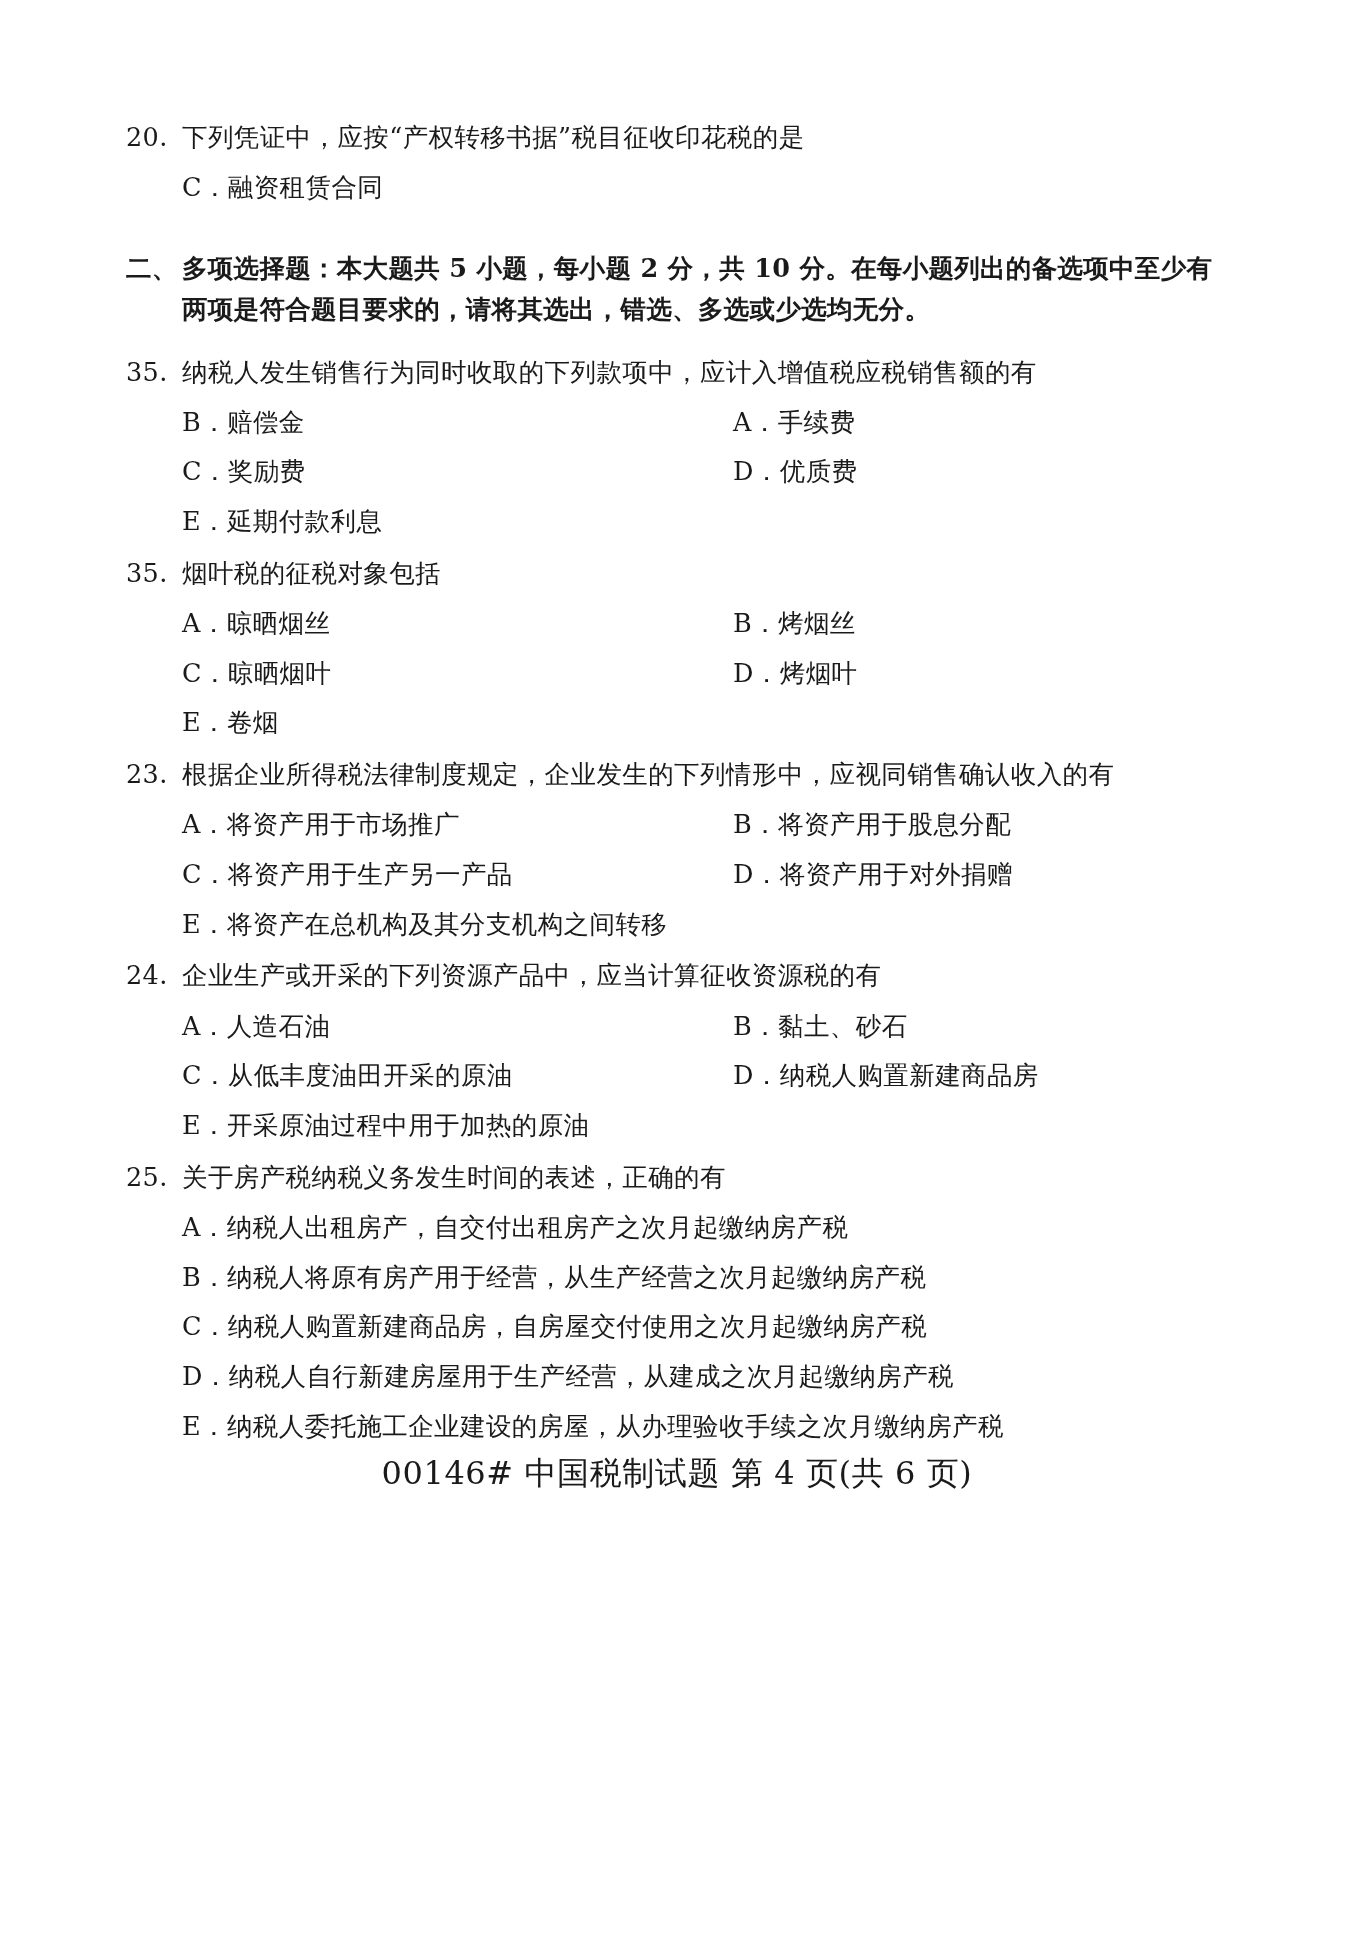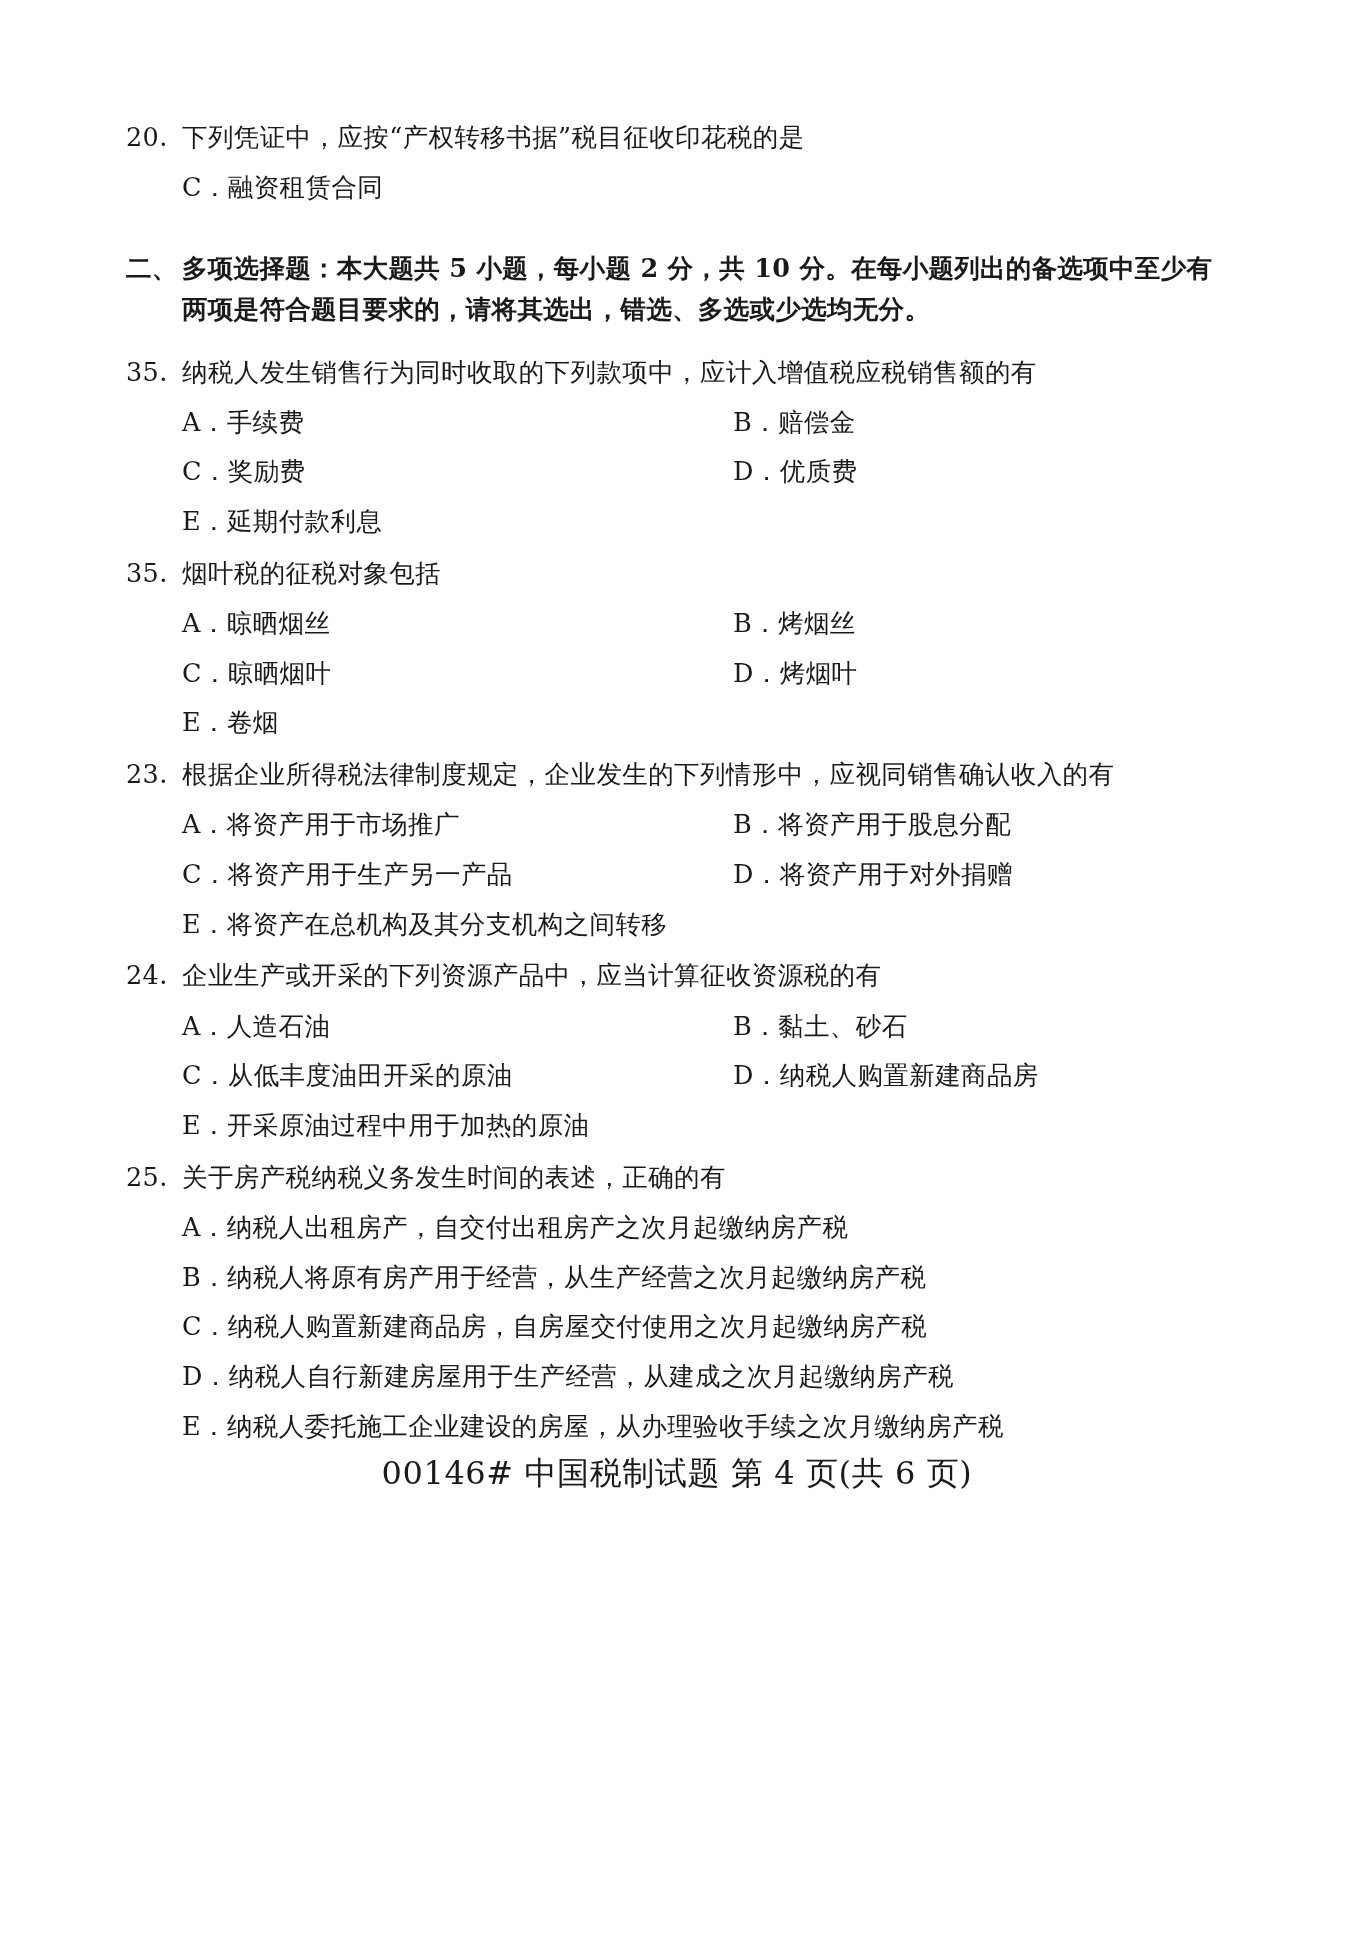--- a/index.html
+++ b/index.html
@@ -120,22 +120,22 @@
   </div>
 
   <div id="questions">
       <div class="q-block">
         <div class="q-stem">
           <span class="q-num">35.</span>
           <span class="q-text">纳税人发生销售行为同时收取的下列款项中，应计入增值税应税销售额的有</span>
         </div>
         <div class="opts">
           <div class="opt-row">
+            <div class="opt col"><span class="opt-label">B．</span><span>赔偿金</span></div>
             <div class="opt col"><span class="opt-label">A．</span><span>手续费</span></div>
-            <div class="opt col"><span class="opt-label">B．</span><span>赔偿金</span></div>
           </div>
           <div class="opt-row">
             <div class="opt col"><span class="opt-label">C．</span><span>奖励费</span></div>
             <div class="opt col"><span class="opt-label">D．</span><span>优质费</span></div>
           </div>
           <div class="opt-row">
             <div class="opt full"><span class="opt-label">E．</span><span>延期付款利息</span></div>
           </div>
         </div>
       </div>

